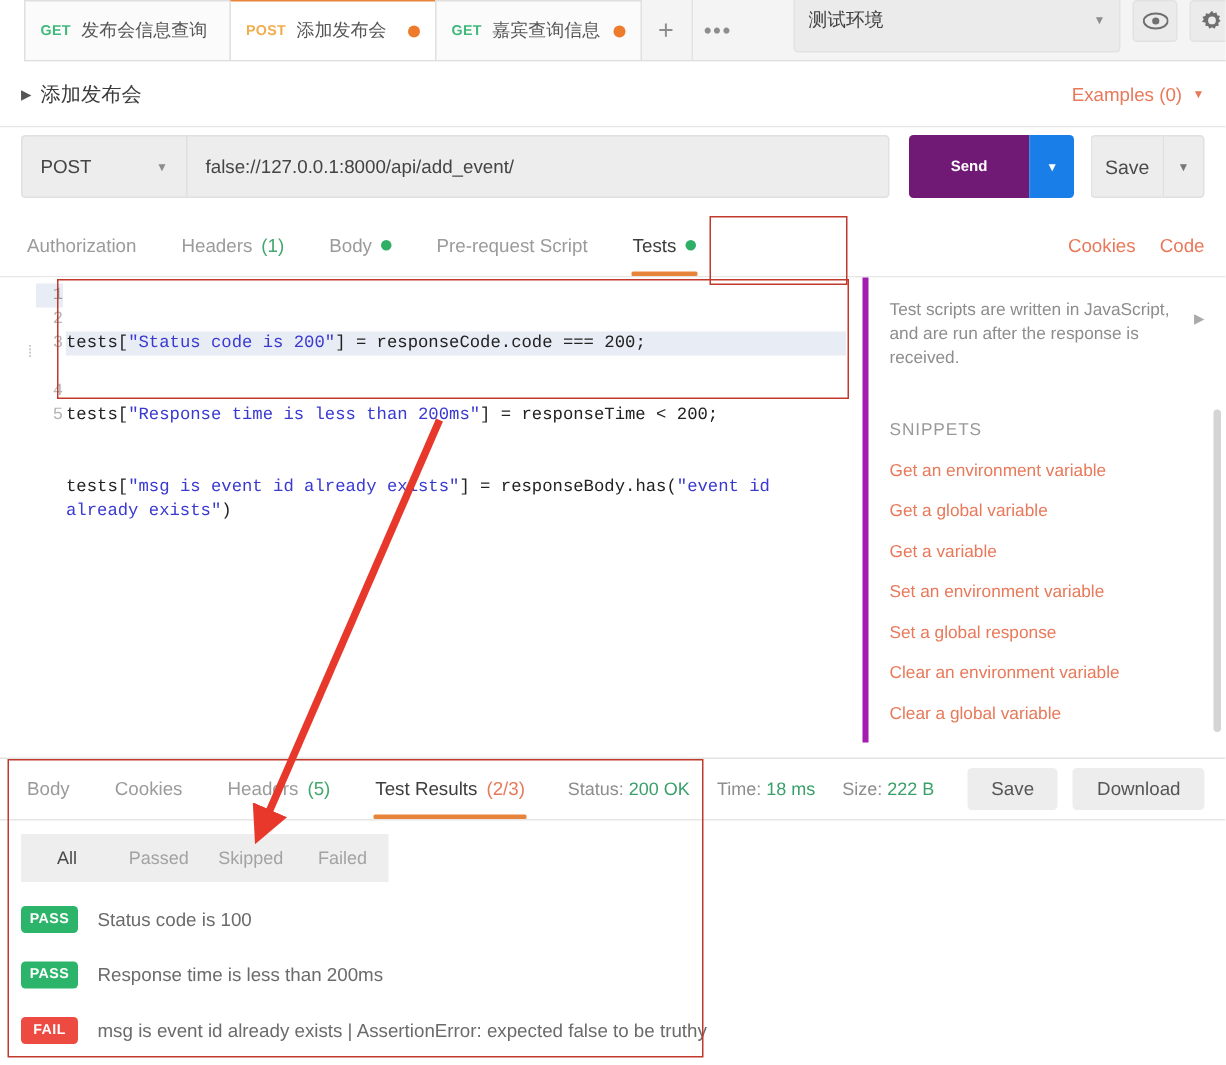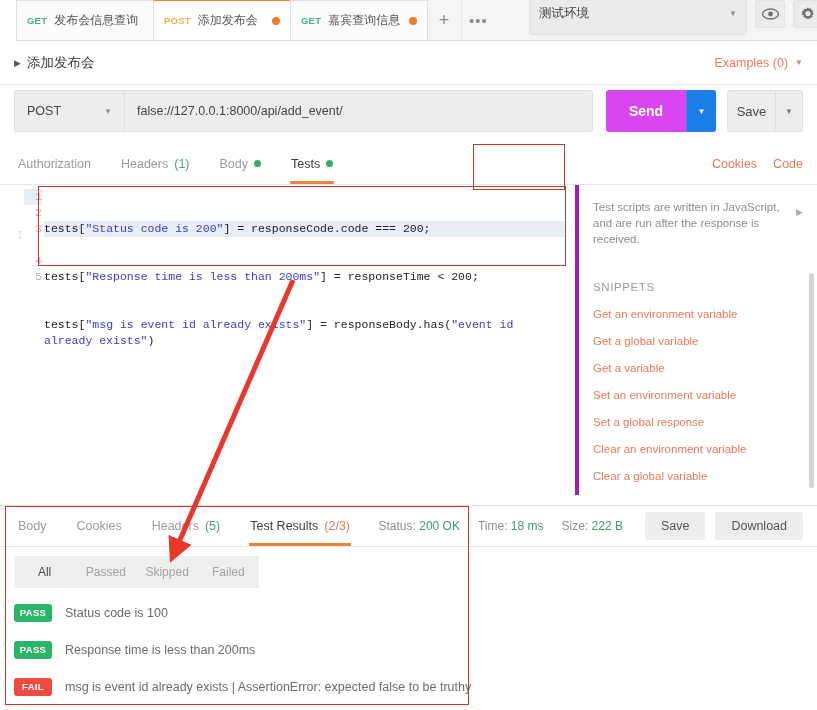--- a/index.html
+++ b/index.html
@@ -82,23 +82,23 @@
     cursor:pointer;
   }
   .method .caret { margin-left:auto; color:#8d8d8d; font-size:8px; }
   .urlinput {
     flex:1; height:42px; background:#ededed; border:1px solid #e0e0e0;
     border-radius:0 3px 3px 0; display:flex; align-items:center;
     padding:0 12px; font-size:12.5px; color:#444; cursor:text;
   }
   .sendgrp { display:flex; margin-left:13px; }
   .sendbtn {
-    height:42px; width:80px; background:#d946ef; color:#fff;
+    height:42px; width:80px; background:#701a75; color:#fff;
     display:flex; align-items:center; justify-content:center;
-    font-size:14px; font-weight:bold; border-radius:3px 0 0 3px; cursor:pointer;
+    font-size:10px; font-weight:bold; border-radius:3px 0 0 3px; cursor:pointer;
   }
   .sendcaret {
     height:42px; width:30px; background:#1a7ee8; color:#fff;
     display:flex; align-items:center; justify-content:center;
     border-radius:0 3px 3px 0; border-left:1px solid #3a8fe8; font-size:8px; cursor:pointer;
   }
   .savegrp { display:flex; margin-left:11px; }
   .savebtn {
     height:42px; width:48px; background:#ededed; color:#4a4a4a;
     display:flex; align-items:center; justify-content:center;
@@ -290,20 +290,23 @@
       <span>Authorization</span>
     </div>
     <div class="rtab">
       <span>Headers</span>
       <span class="count">(1)</span>
     </div>
     <div class="rtab">
       <span>Body</span>
       <span class="greendot"></span>
     </div>
+    <div class="rtab">
+      <span>Pre-request Script</span>
+    </div>
     <div class="rtab active">
       <span>Tests</span>
       <span class="greendot"></span>
     </div>
     <div class="rtright">
       <span>Cookies</span>
       <span>Code</span>
     </div>
   </div>
 

